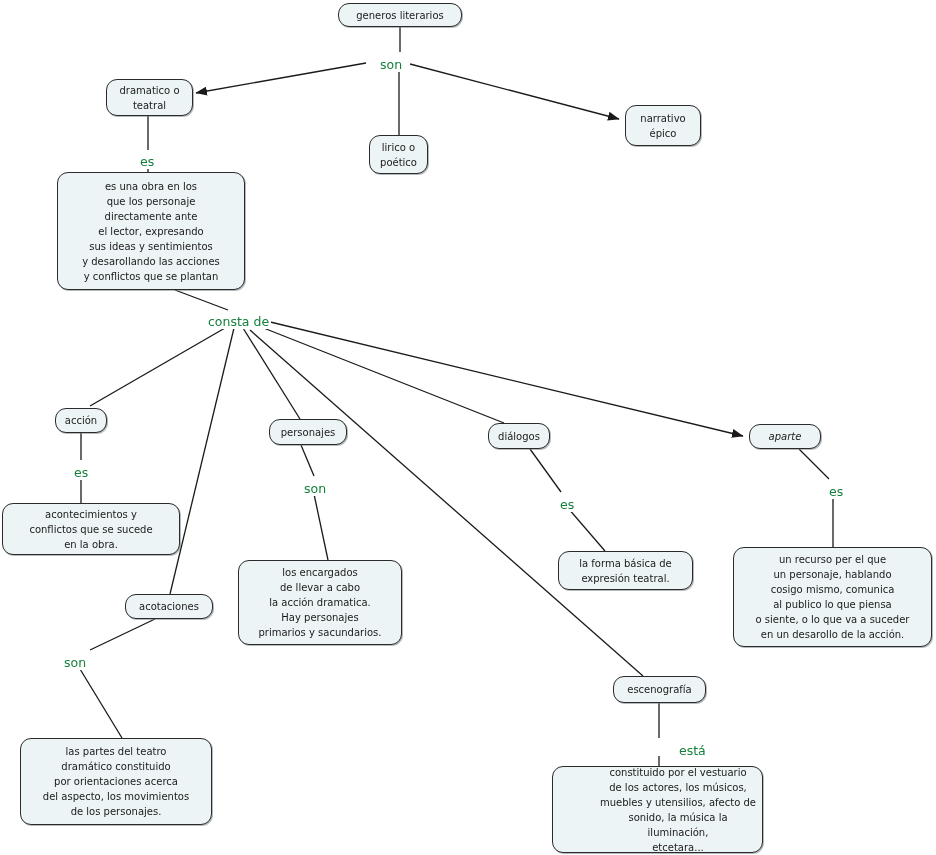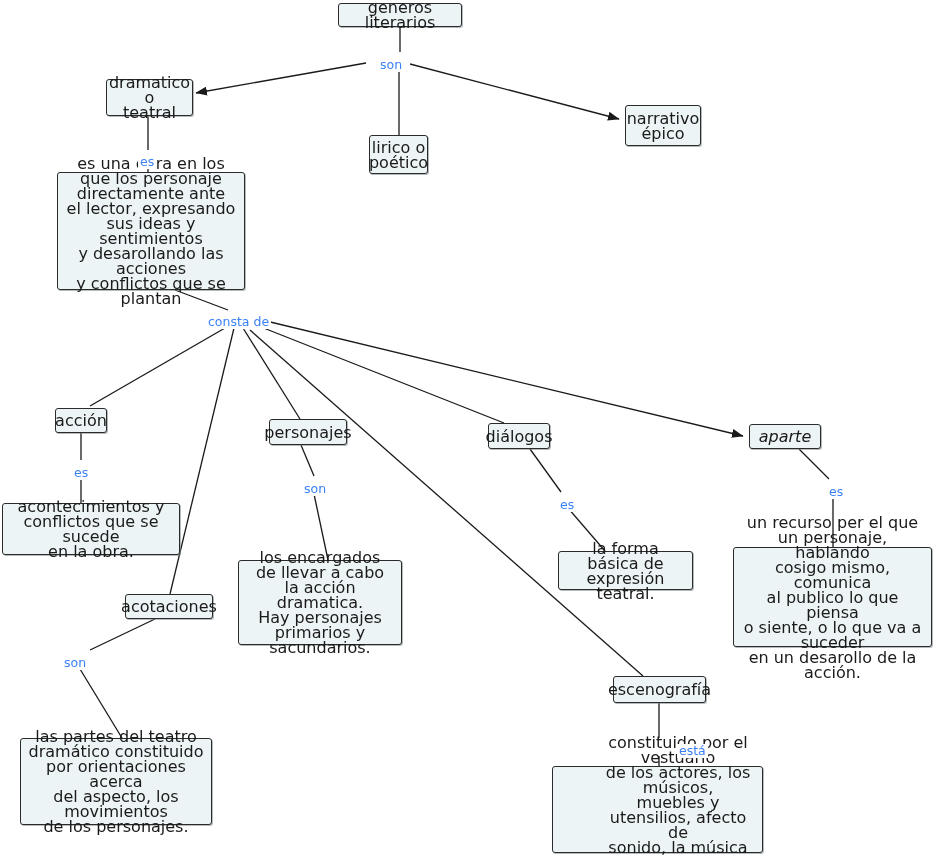--- a/index.html
+++ b/index.html
@@ -22,36 +22,36 @@
     left: 0;
     top: 0;
     width: 936px;
     height: 855px;
   }
   .node {
     position: absolute;
     box-sizing: border-box;
     background: #edf4f6;
     border: 1.3px solid #2b2b2b;
-    border-radius: 3px;
+    border-radius: 11px;
     display: flex;
     align-items: center;
     justify-content: center;
     text-align: center;
     color: #1a1a1a;
-    font-size: 16px;
+    font-size: 10px;
     line-height: 15px;
     padding: 3px 6px;
     white-space: pre-line;
     box-shadow: 1px 1px 0 rgba(120,130,135,0.55);
   }
   .link-label {
     position: absolute;
     background: #ffffff;
-    color: #3b82f6;
+    color: #15803d;
     font-size: 12.5px;
     line-height: 14px;
     padding: 0 2px;
     white-space: nowrap;
     text-align: center;
   }
 </style>
 </head>
 <body>
 

